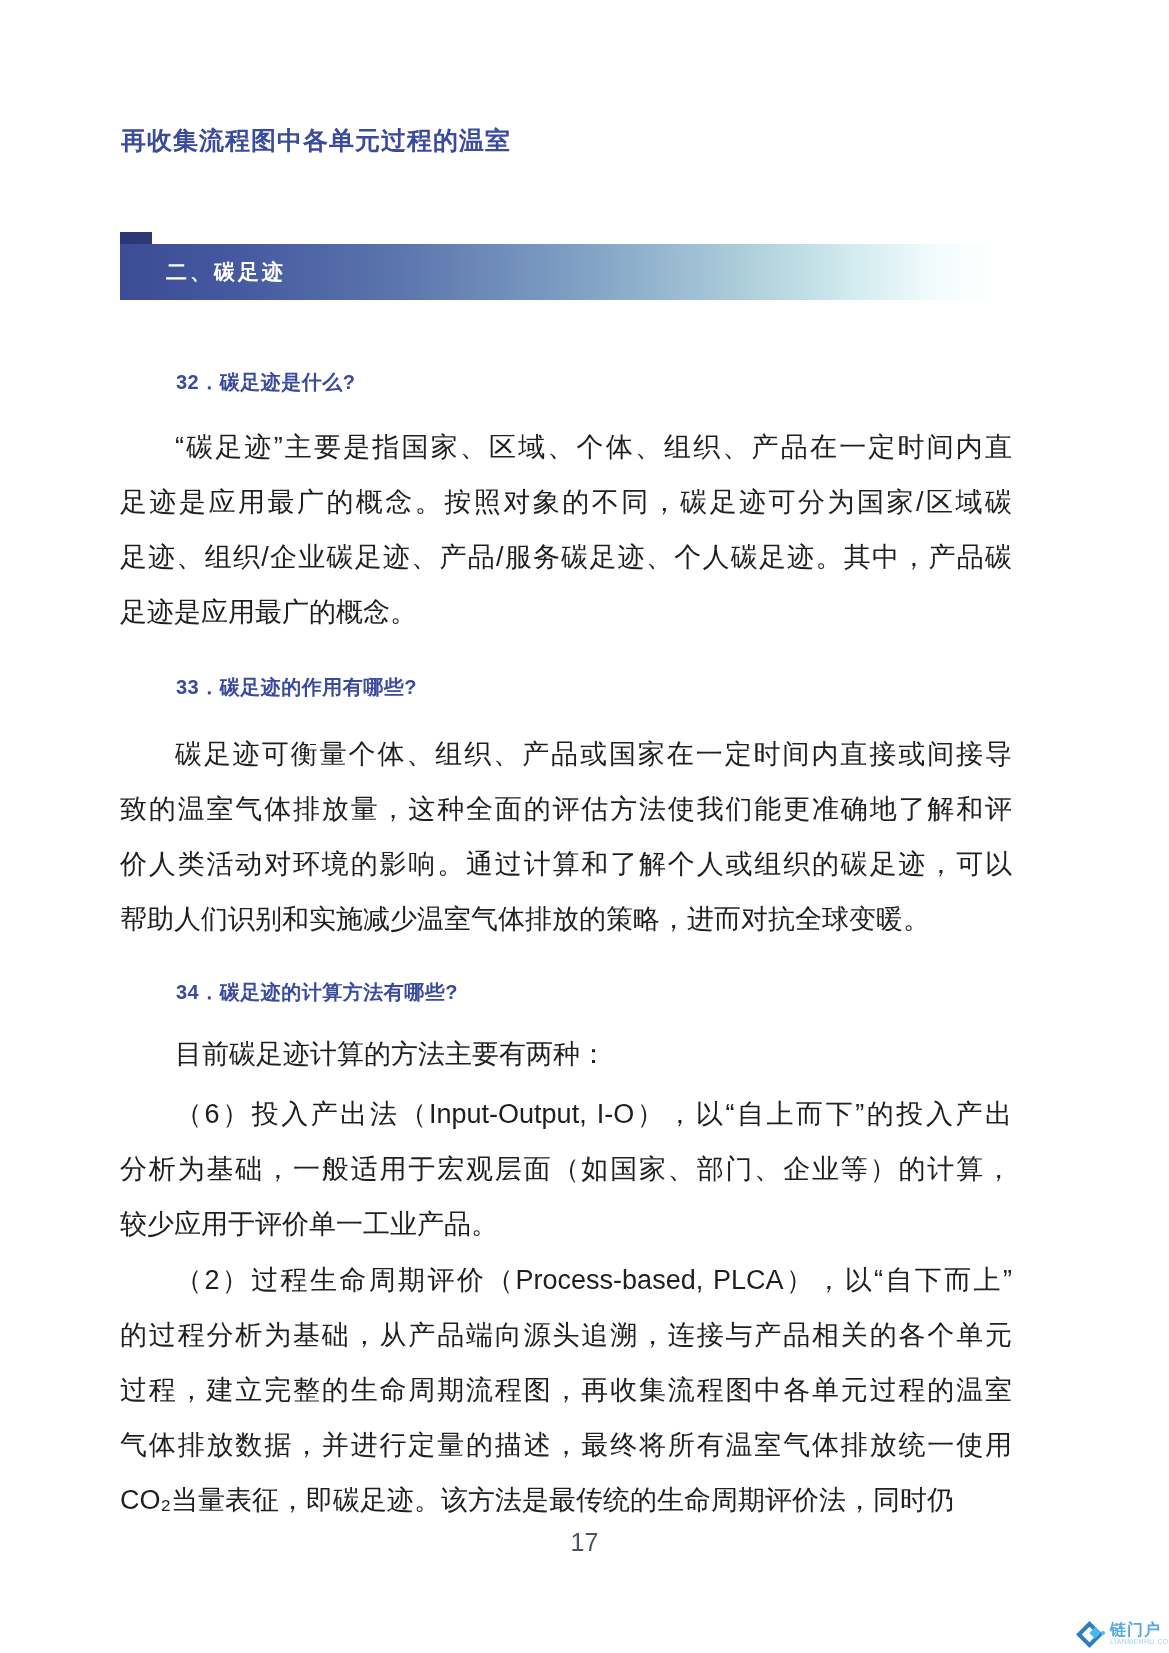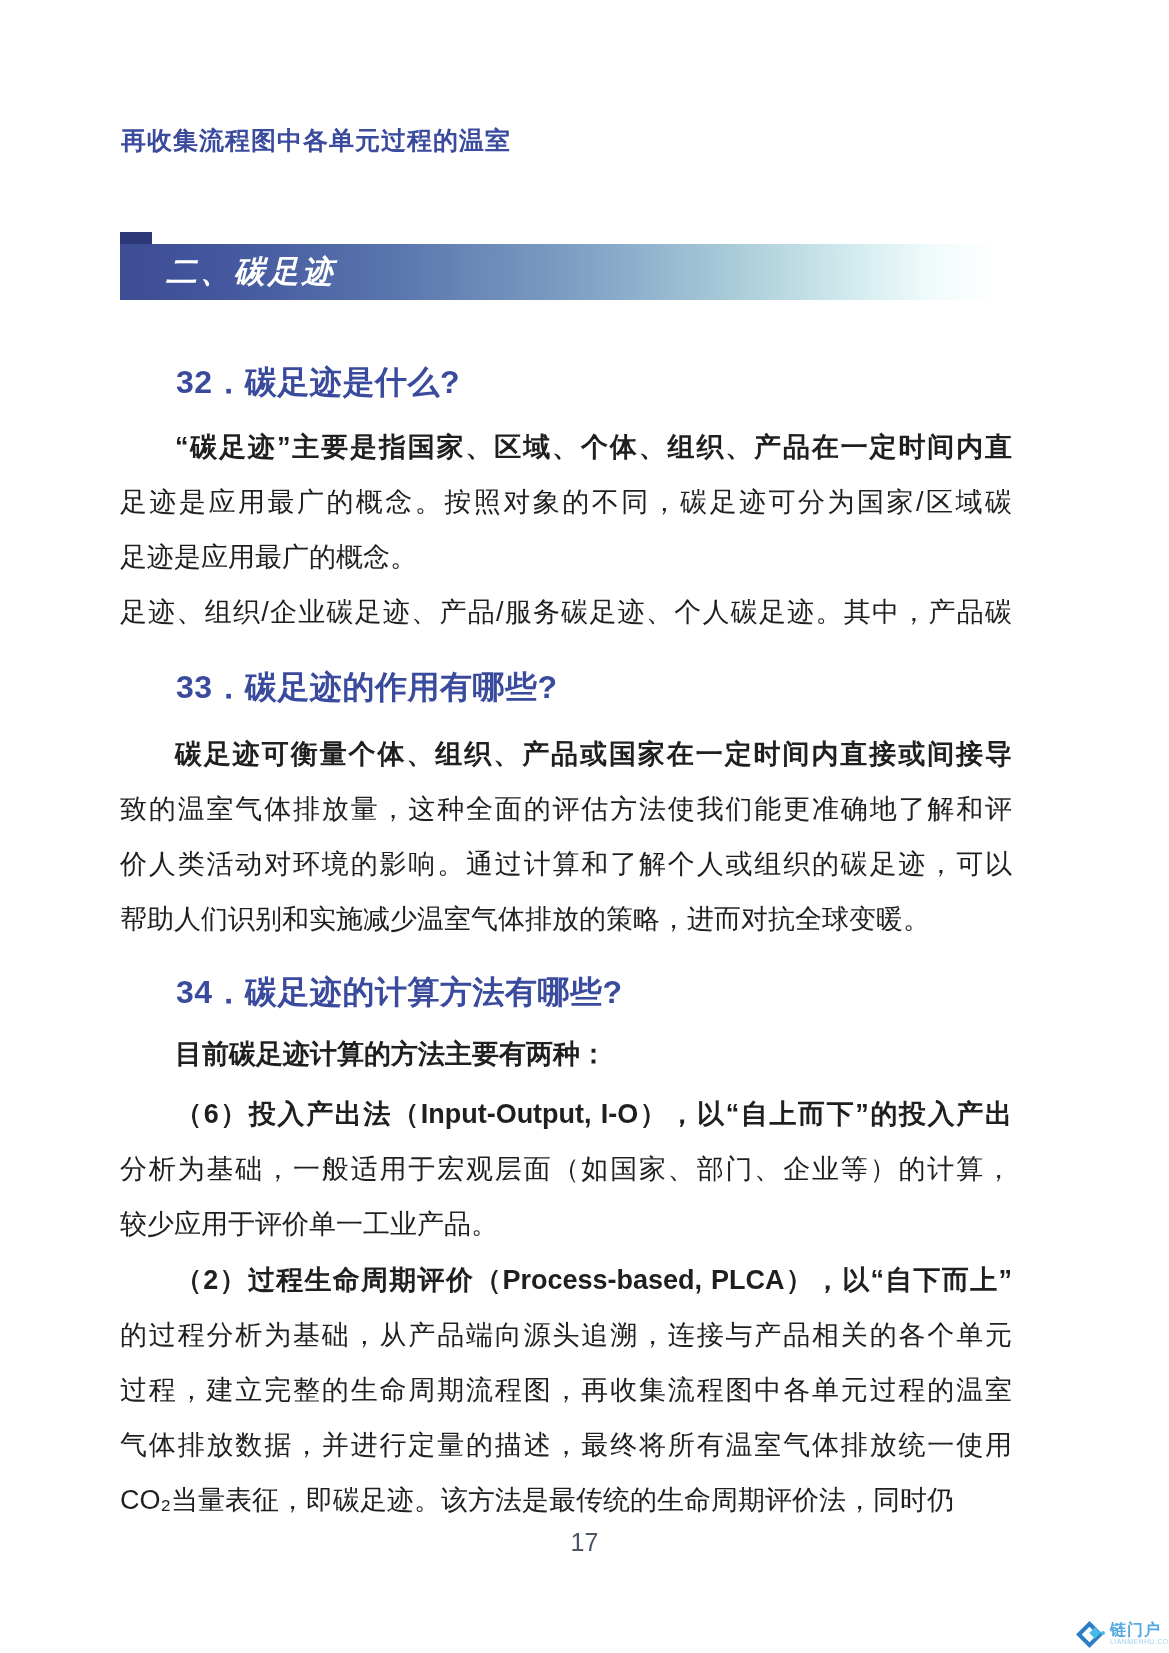--- a/index.html
+++ b/index.html
@@ -15,31 +15,31 @@
   }
   .banner-wrap { position:absolute; left:120px; top:232px; width:876px; height:68px; }
   .banner-tab {
     position:absolute; left:0; top:0; width:32px; height:68px; background:#2c3778;
   }
   .banner-bar {
     position:absolute; left:0; top:12px; width:876px; height:56px;
     background:linear-gradient(90deg,#3c4c95 0%, #44579f 12%, #5b76ad 32%, #7f9fc4 52%, #a9cbd9 70%, #d3ecef 84%, #f2fbfc 93%, #ffffff 100%);
     display:flex; align-items:center; padding-left:46px; box-sizing:border-box;
   }
-  .banner-title { color:#ffffff; font-size:31px; font-weight:bold; letter-spacing:3px;font-style:italic; }
+  .banner-title { color:#ffffff; font-size:21px; font-weight:bold; letter-spacing:3px; }
 
   .content { position:absolute; left:120px; top:340px; width:892px; color:#1f1f1f; }
   .qa-heading {
-    font-size:32px; font-weight:bold; color:#3a4b9e;
+    font-size:20px; font-weight:bold; color:#3a4b9e;
     line-height:55px; margin:0; padding-left:56px; letter-spacing:0.5px;
   }
   .para { font-size:27px; line-height:55px; margin:0; color:#1f1f1f; }
   .tline { text-align:justify; text-align-last:justify; }
   .tline.last { text-align-last:left; }
-  .tline.first { text-indent:55px;font-weight:bold; }
+  .tline.first { text-indent:55px; }
 
   .page-number {
     position:absolute; left:0; right:0; top:1528px; text-align:center;
     font-size:25px; color:#4b5563;
   }
 
   .watermark { position:absolute; left:1078px; top:1619px; display:flex; align-items:center; }
   .logo-icon { position:relative; width:27px; height:27px; flex:0 0 auto; }
   .logo-icon .d1 {
     position:absolute; left:2px; top:6px; width:11px; height:11px;
@@ -70,22 +70,22 @@
       <span class="banner-title">二、碳足迹</span>
     </div>
   </div>
 
   <div class="content">
 
     <h3 class="qa-heading" style="margin-top:15px;">32．碳足迹是什么?</h3>
     <div class="para" style="margin-top:10px;">
         <div class="tline first">“碳足迹”主要是指国家、区域、个体、组织、产品在一定时间内直</div>
         <div class="tline">足迹是应用最广的概念。按照对象的不同，碳足迹可分为国家/区域碳</div>
+        <div class="tline">足迹、组织/企业碳足迹、产品/服务碳足迹、个人碳足迹。其中，产品碳</div>
         <div class="tline last">足迹是应用最广的概念。</div>
-        <div class="tline">足迹、组织/企业碳足迹、产品/服务碳足迹、个人碳足迹。其中，产品碳</div>
       </div>
 
     <h3 class="qa-heading" style="margin-top:20px;">33．碳足迹的作用有哪些?</h3>
     <div class="para" style="margin-top:12px;">
         <div class="tline first">碳足迹可衡量个体、组织、产品或国家在一定时间内直接或间接导</div>
         <div class="tline">致的温室气体排放量，这种全面的评估方法使我们能更准确地了解和评</div>
         <div class="tline">价人类活动对环境的影响。通过计算和了解个人或组织的碳足迹，可以</div>
         <div class="tline last">帮助人们识别和实施减少温室气体排放的策略，进而对抗全球变暖。</div>
       </div>
 

